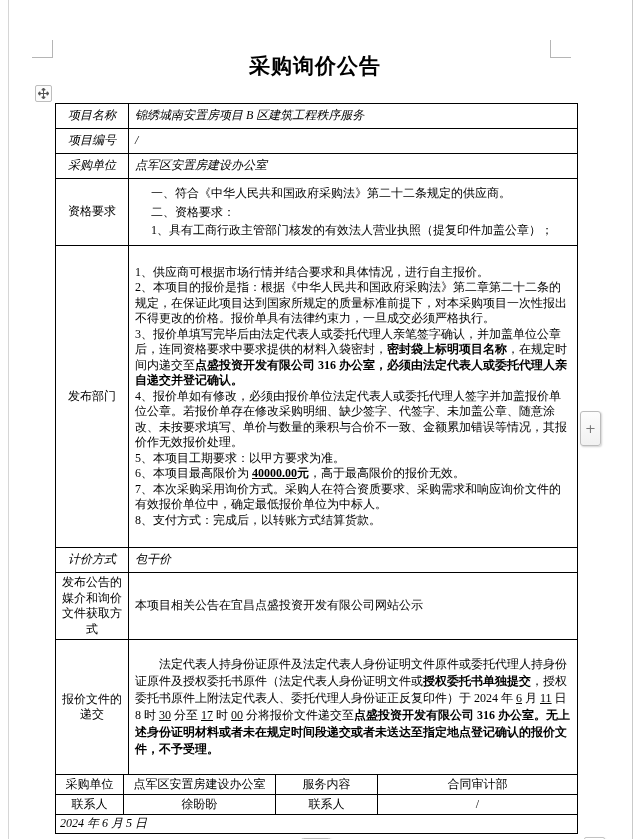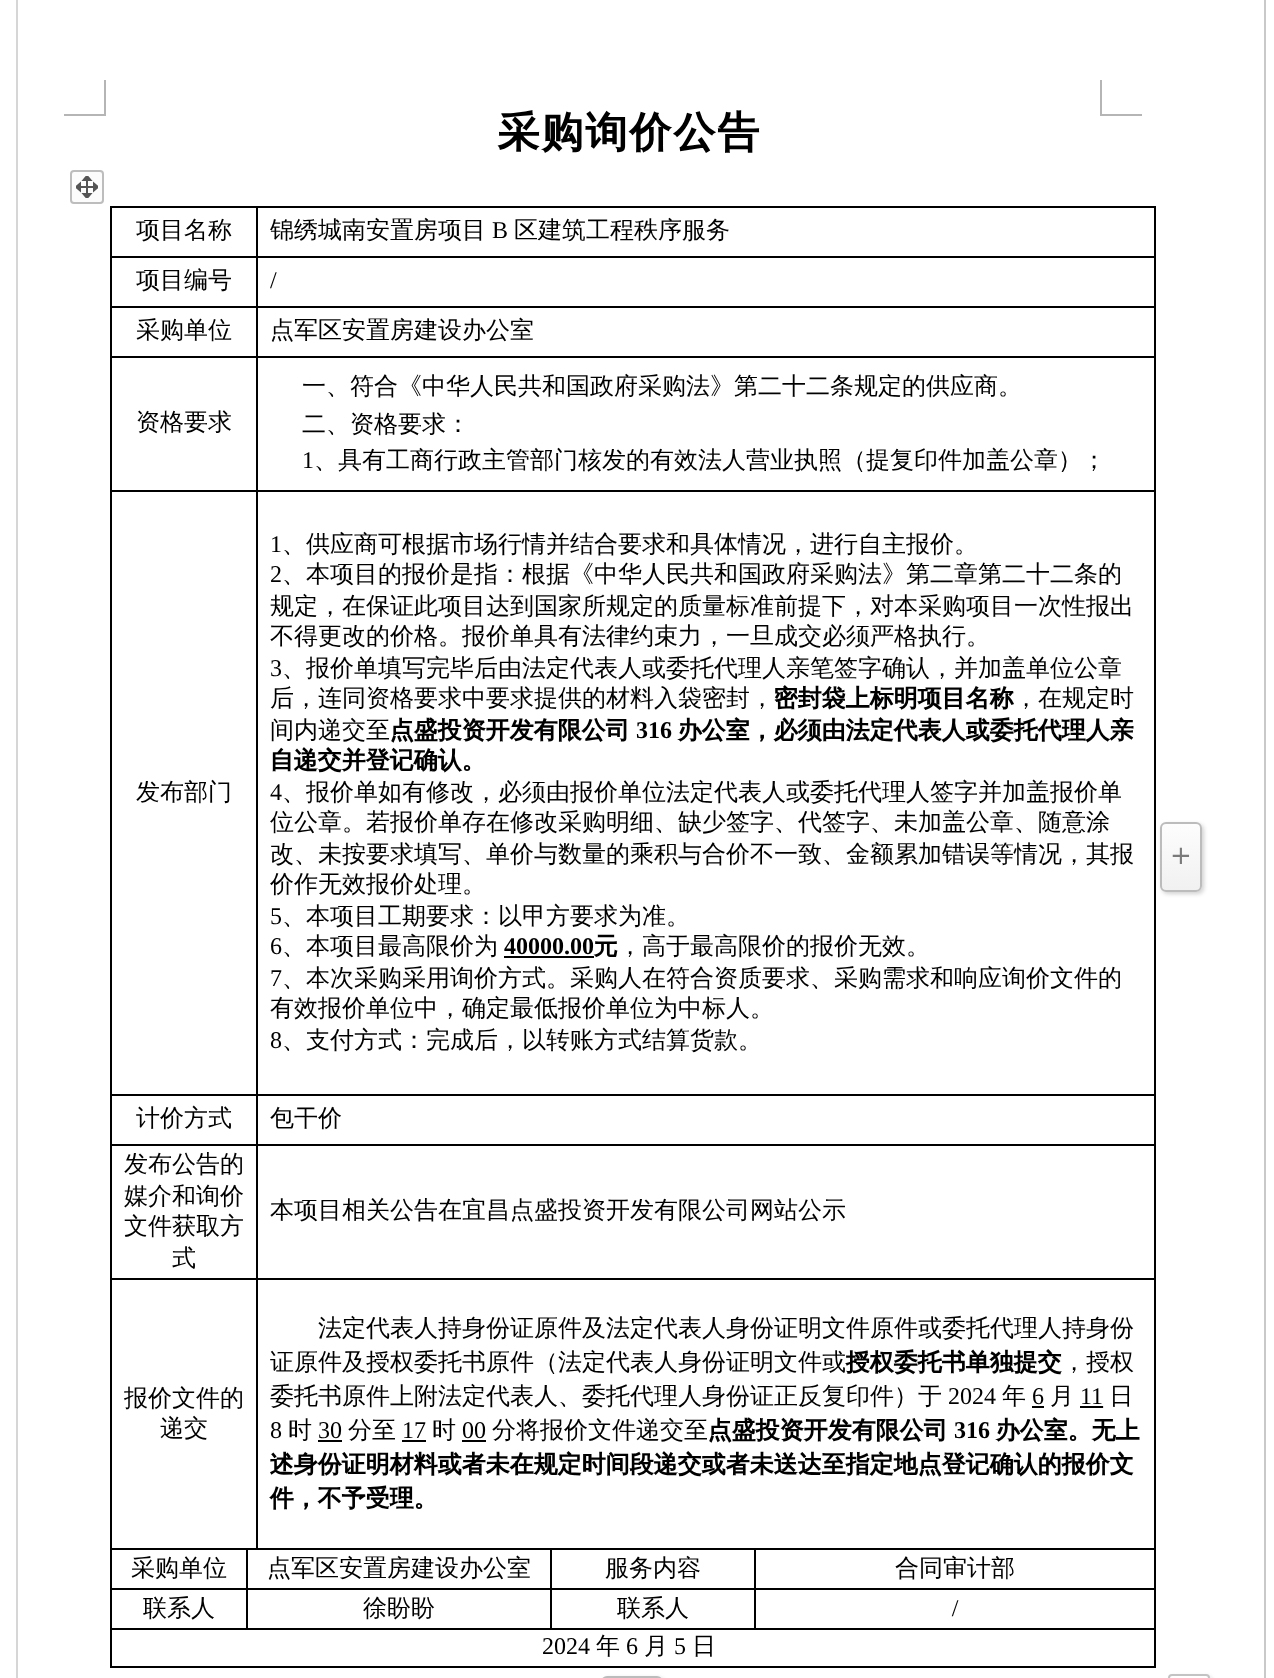--- a/index.html
+++ b/index.html
@@ -26,30 +26,30 @@
   .doc{position:absolute;left:55px;top:103px;width:522px;}
   table.t{border-collapse:collapse;table-layout:fixed;width:522px;}
   table.t2{margin-top:-1px;}
   .t td{
     border:1px solid #000;font-size:12px;line-height:15.5px;
     vertical-align:middle;overflow:hidden;word-break:break-all;
   }
   table.t1, table.t2{border:1.5px solid #000;}
   td.lb{text-align:center;padding:2px 1px;}
   td.vl{text-align:left;padding:2px 6px;}
-  tr.r1 td{height:20px;}
+  tr.r1 td{height:20px;font-style:italic;}
   td.qual{line-height:18.5px;padding:5px 22px;}
   td.notice{line-height:15.5px;padding:19px 6px;}
   td.subm{line-height:17px;padding:16px 6px;}
   .t p{margin:0;}
   .indent{text-indent:2em;}
   .b{font-weight:bold;}
   .u{text-decoration:underline;}
   .t2 td{text-align:center;height:17px;padding:1px 4px;}
-  td.date-cell{text-align:center;padding-right:8px;height:16px;}
+  td.date-cell{text-align:left;padding-right:8px;height:16px;font-style:italic;}
   .plus-btn{
     position:absolute;border:1px solid #bcbcbc;border-radius:3px;
     background:linear-gradient(#fdfdfd,#f1f1f1);color:#7a7a7a;
     font-family:"DejaVu Sans",sans-serif;font-size:13px;line-height:1;
     display:flex;align-items:center;justify-content:center;padding:0;
     box-shadow:1px 1px 2px rgba(0,0,0,0.18);cursor:pointer;
   }
   .add-col{left:calc(100% + 3px);top:308px;width:21px;height:35px;}
   .add-row{left:50%;transform:translateX(-50%);top:calc(100% + 4px);width:31px;height:19px;}
   .resize{

